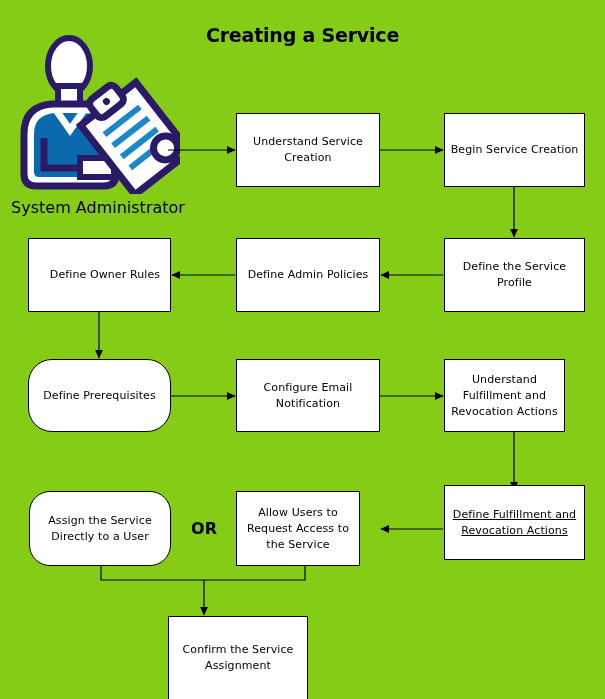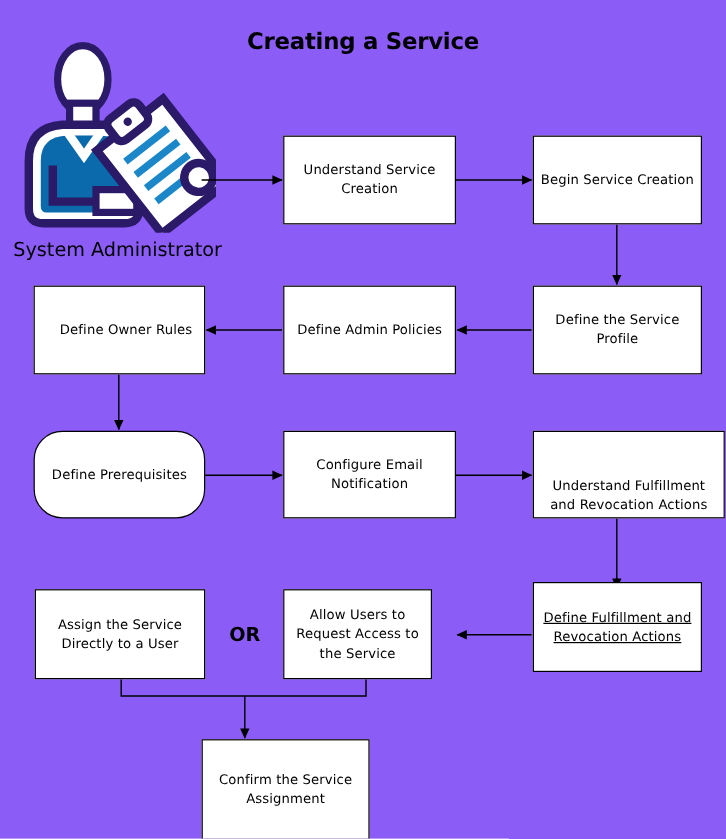--- a/index.html
+++ b/index.html
@@ -7,21 +7,21 @@
     padding: 0;
     background: #ffffff;
   }
   body {
     font-family: "DejaVu Sans", sans-serif;
   }
   #canvas {
     position: relative;
     width: 605px;
     height: 699px;
-    background: #8b5cf6;
+    background: #84cc16;
     overflow: hidden;
   }
   #title {
     position: absolute;
     left: 0;
     top: 24px;
     width: 605px;
     text-align: center;
     font-family: "DejaVu Sans", sans-serif;
     font-weight: bold;
@@ -180,33 +180,33 @@
   </div>
 
   <div class="node" style="left:28px; top:359px; width:143px; height:73px;border-radius:24px;">
     <span>Define Prerequisites</span>
   </div>
 
   <div class="node" style="left:236px; top:359px; width:144px; height:73px;">
     <span>Configure Email Notification</span>
   </div>
 
-  <div class="node" style="left:444px; top:359px; width:160px; height:73px;align-items:flex-end;">
+  <div class="node" style="left:444px; top:359px; width:121px; height:73px;">
     <span>Understand Fulfillment and Revocation Actions</span>
   </div>
 
   <div class="node" style="left:444px; top:485px; width:141px; height:75px;text-decoration:underline;">
     <span>Define Fulfillment and Revocation Actions</span>
   </div>
 
   <div class="node" style="left:236px; top:491px; width:124px; height:75px;">
     <span>Allow Users to Request Access to the Service</span>
   </div>
 
-  <div class="node" style="left:29px; top:491px; width:142px; height:75px;">
+  <div class="node" style="left:29px; top:491px; width:142px; height:75px;border-radius:21px;">
     <span>Assign the Service Directly to a User</span>
   </div>
 
   <div class="node" style="left:135px; top:616px; width:140px; height:84px;margin-left:33px;">
     <span>Confirm the Service Assignment</span>
   </div>
 
   <div id="or-label">OR</div>
 
 </div>

